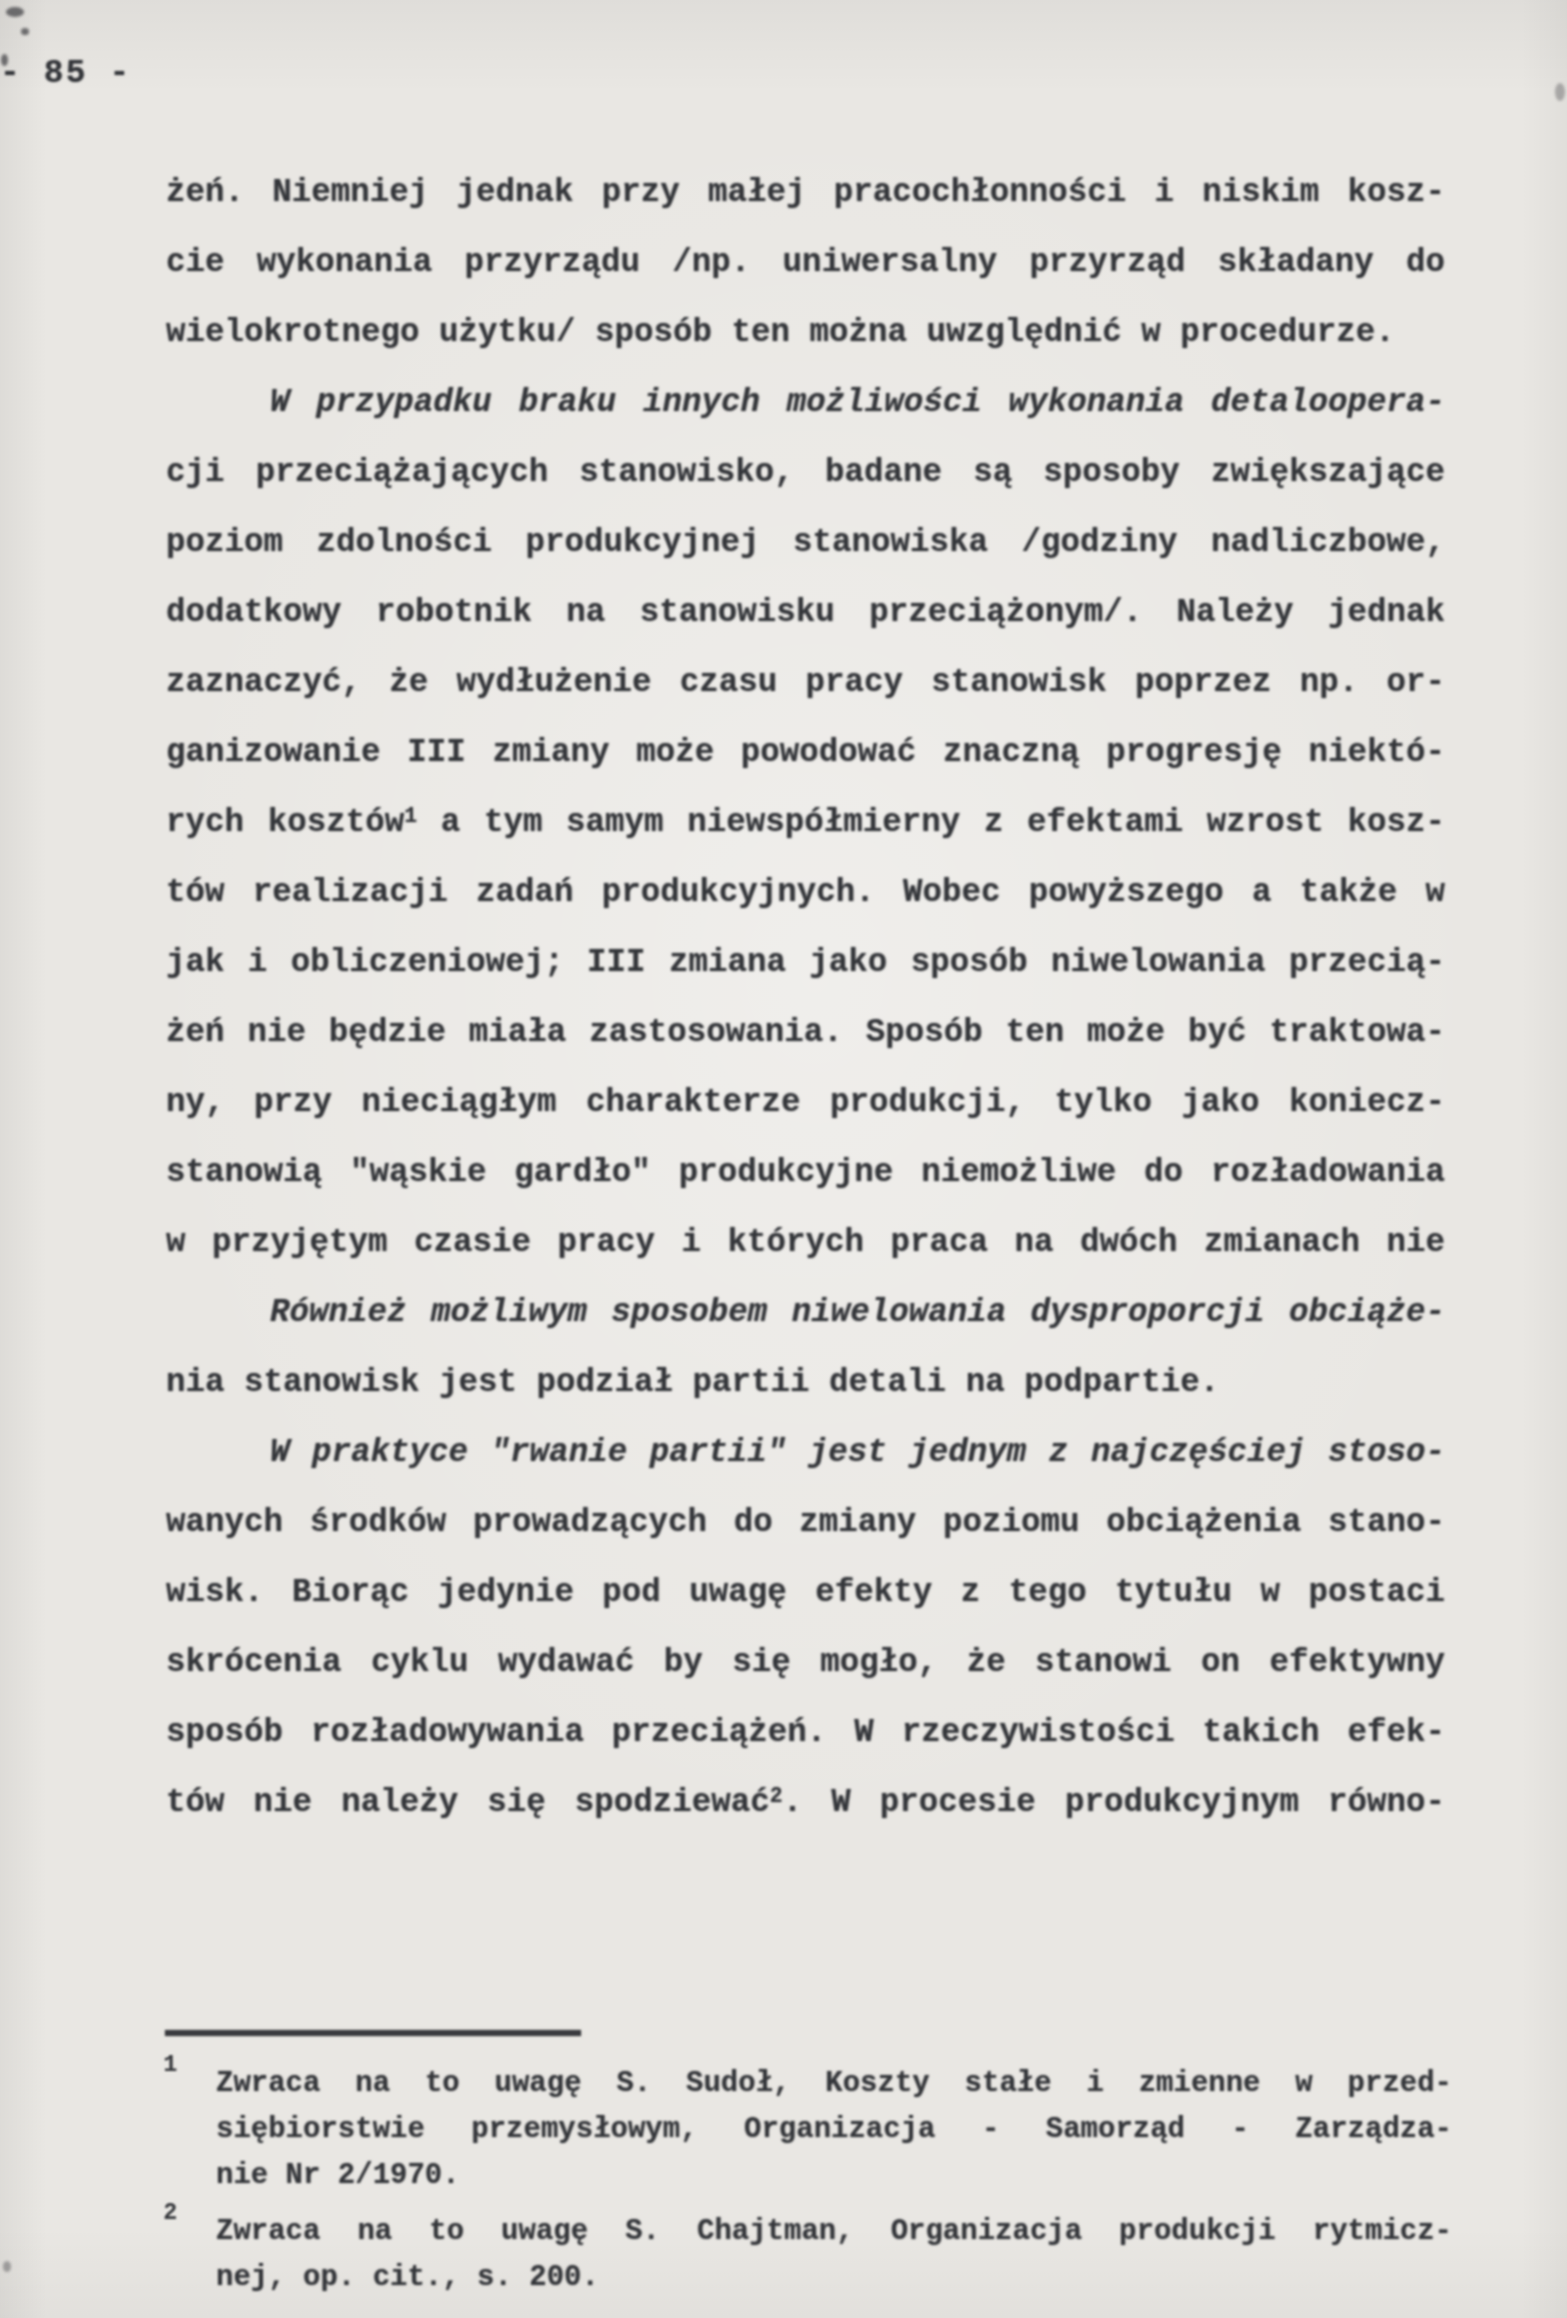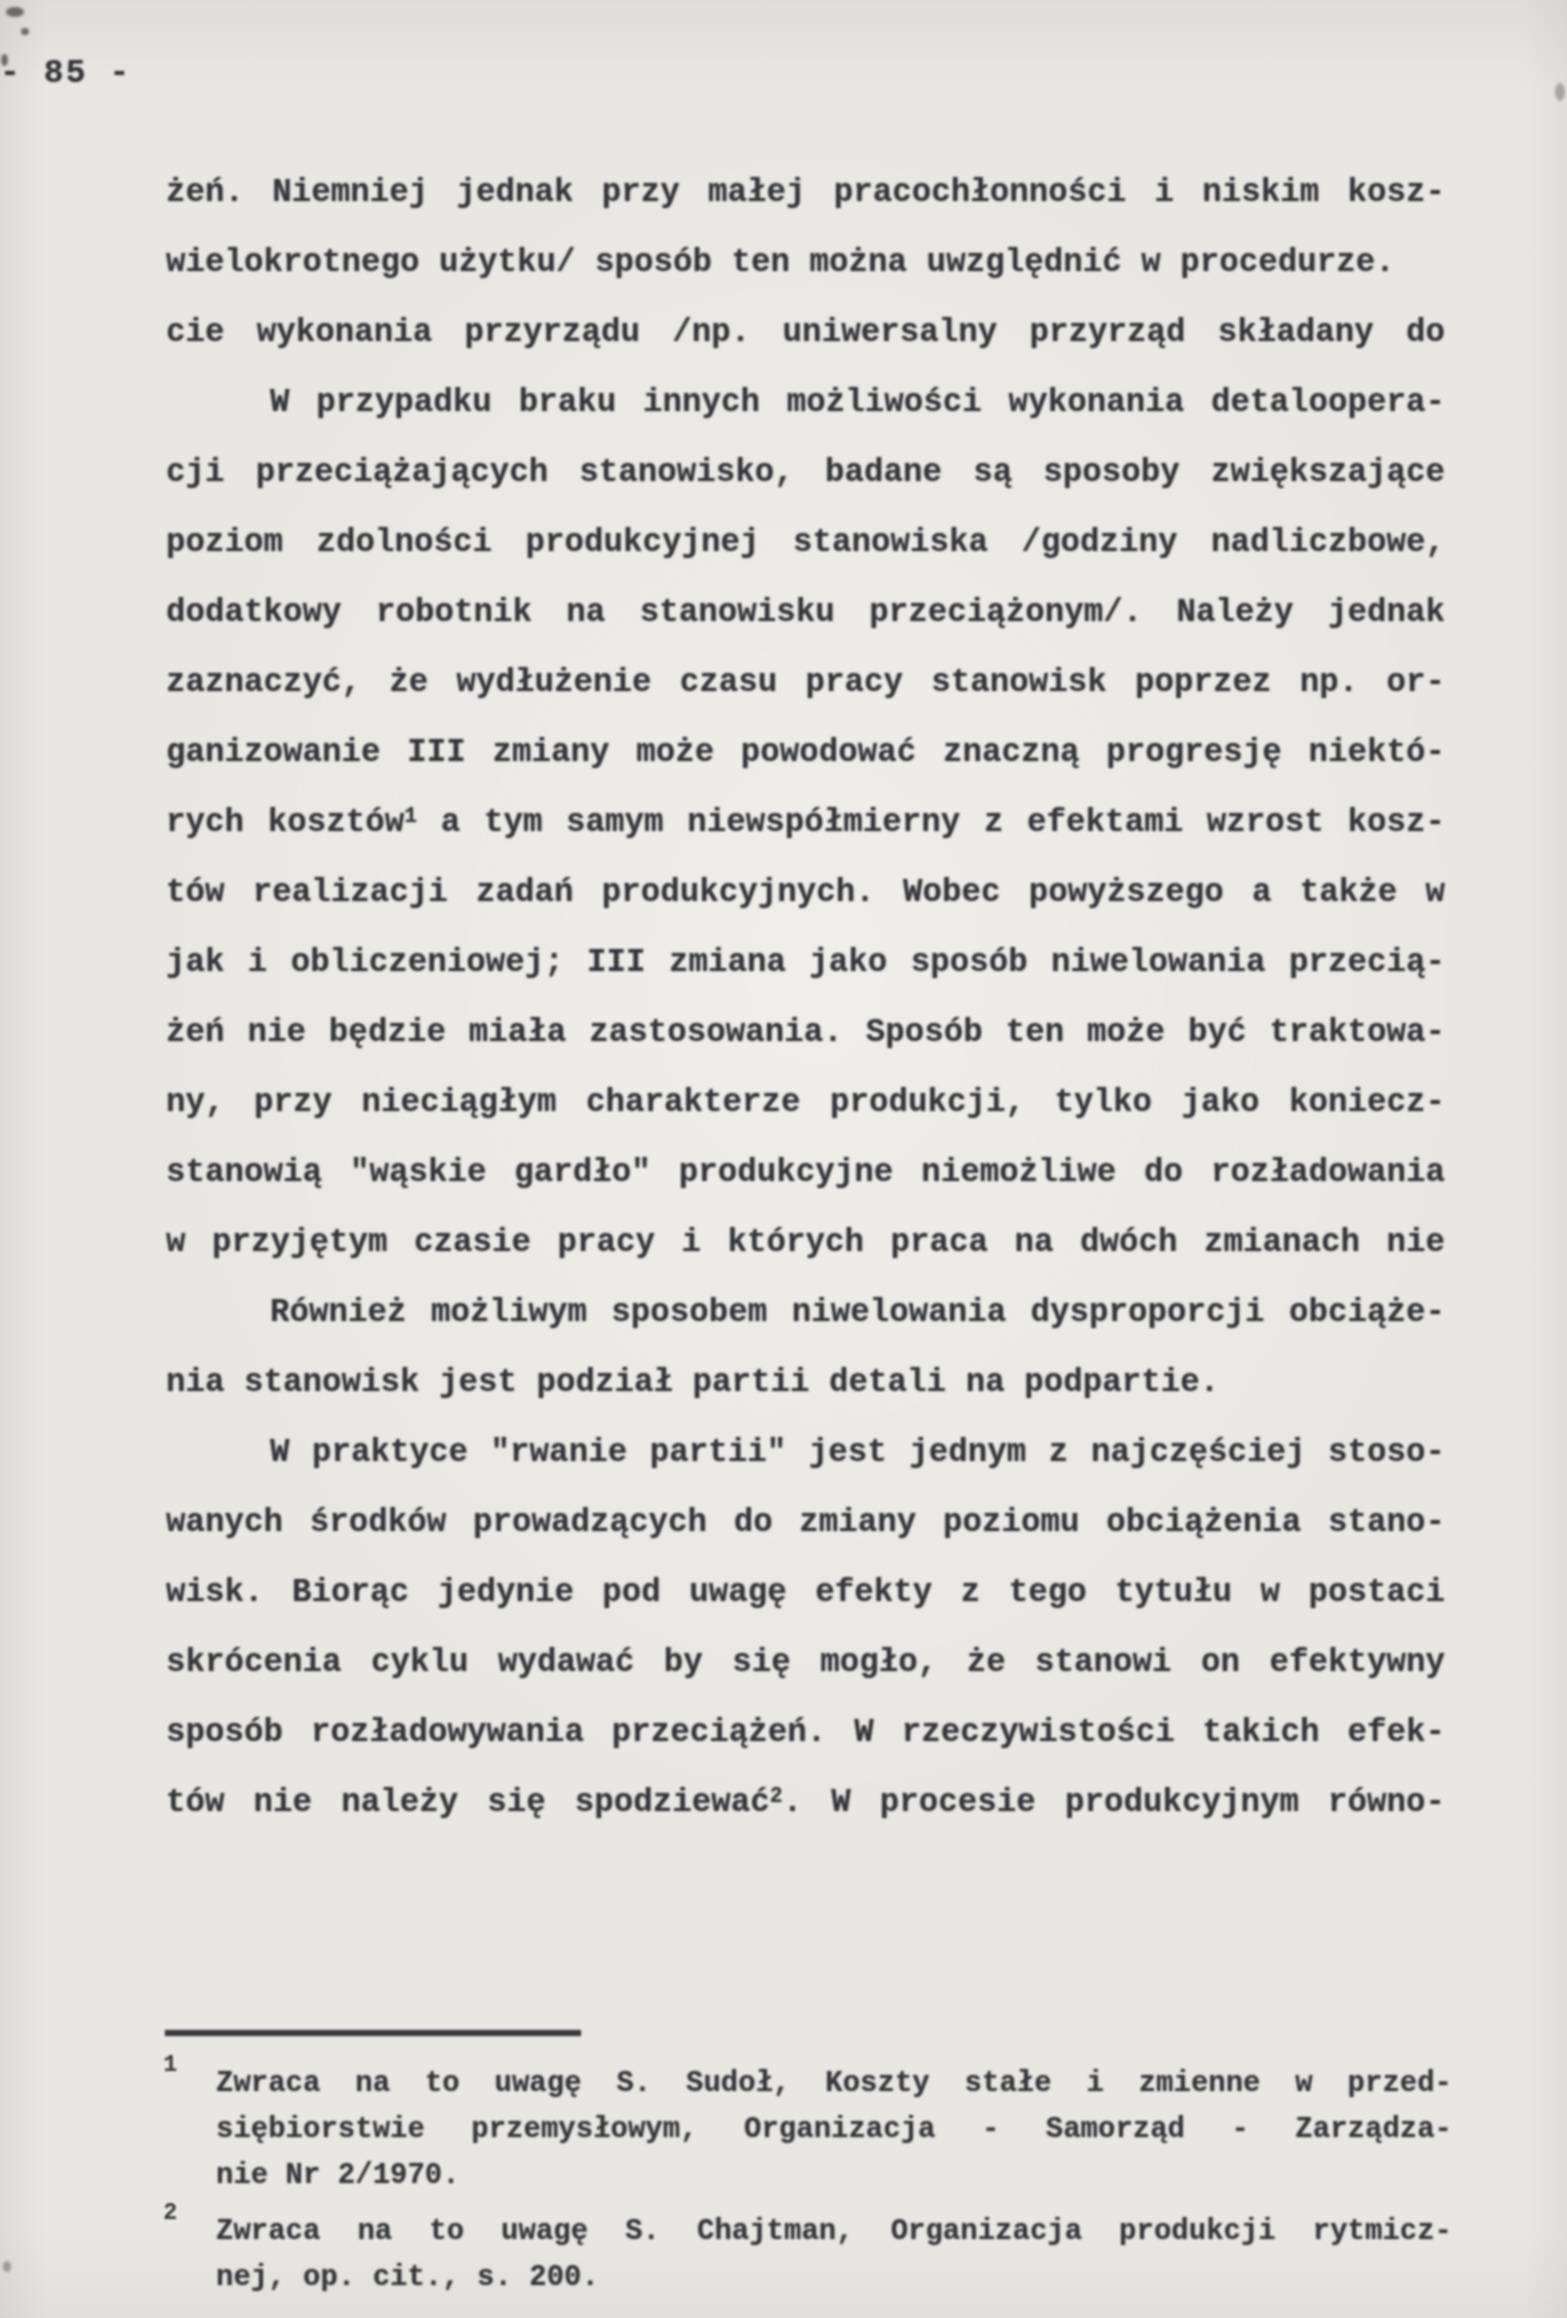--- a/index.html
+++ b/index.html
@@ -44,21 +44,21 @@
     line-height: 70px;
     font-size: 32.5px;
     font-weight: bold;
     text-align: justify;
     text-align-last: justify;
     text-justify: inter-word;
     text-shadow: 0 0 2.1px rgba(50,50,55,0.40);
     overflow: visible;
   }
   .line.noj { text-align-last: left; }
-  .line.ind { padding-left: 104px; }
+  .line.ind { padding-left: 104px; font-style: italic; }
   sup.fref {
     font-size: 0.66em;
     line-height: 0;
     position: relative;
     top: -0.42em;
     vertical-align: baseline;
   }
   .fsep {
     position: absolute;
     left: 165px;
@@ -118,22 +118,22 @@
   <div class="speck s2"></div>
   <div class="speck s3"></div>
   <div class="speck s4"></div>
   <div class="speck s5"></div>
 
   <div class="ink">
     <div class="header">- 85 -</div>
 
     <div class="body-text">
         <div class="line">żeń. Niemniej jednak przy małej pracochłonności i niskim kosz-</div>
+        <div class="line">cie wykonania przyrządu /np. uniwersalny przyrząd składany do</div>
         <div class="line noj">wielokrotnego użytku/ sposób ten można uwzględnić w procedurze.</div>
-        <div class="line">cie wykonania przyrządu /np. uniwersalny przyrząd składany do</div>
         <div class="line ind">W przypadku braku innych możliwości wykonania detaloopera-</div>
         <div class="line">cji przeciążających stanowisko, badane są sposoby zwiększające</div>
         <div class="line">poziom zdolności produkcyjnej stanowiska /godziny nadliczbowe,</div>
         <div class="line">dodatkowy robotnik na stanowisku przeciążonym/. Należy jednak</div>
         <div class="line">zaznaczyć, że wydłużenie czasu pracy stanowisk poprzez np. or-</div>
         <div class="line">ganizowanie III zmiany może powodować znaczną progresję niektó-</div>
         <div class="line">rych kosztów<sup class="fref">1</sup> a tym samym niewspółmierny z efektami wzrost kosz-</div>
         <div class="line">tów realizacji zadań produkcyjnych. Wobec powyższego a także w</div>
         <div class="line">jak i obliczeniowej; III zmiana jako sposób niwelowania przecią-</div>
         <div class="line">żeń nie będzie miała zastosowania. Sposób ten może być traktowa-</div>

